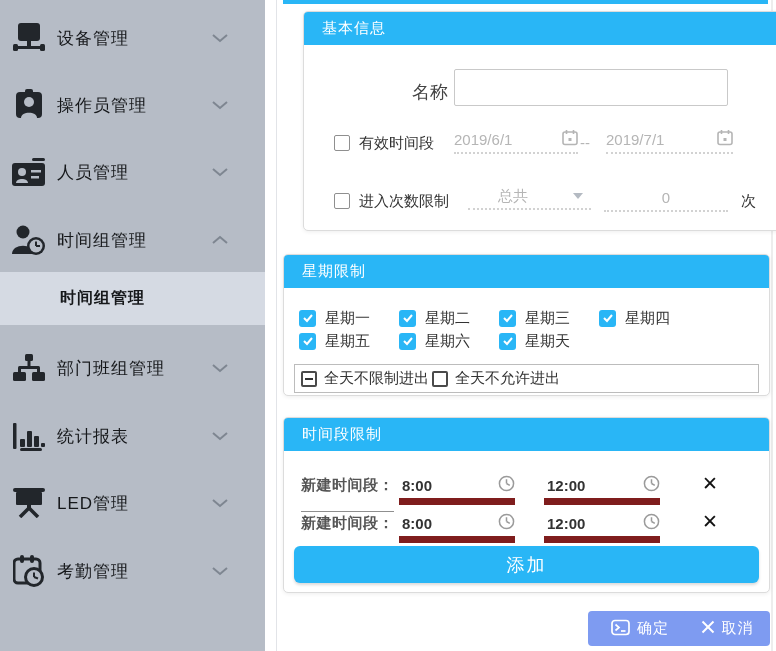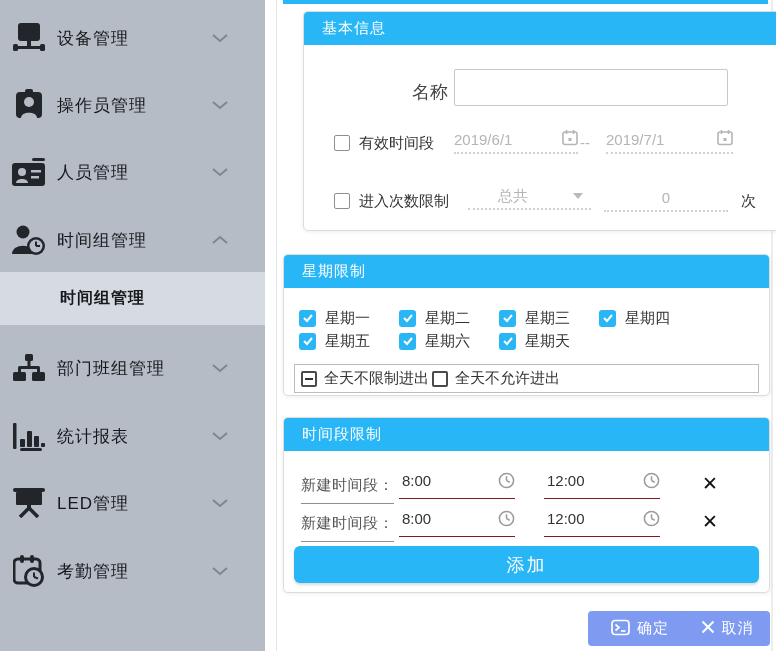--- a/index.html
+++ b/index.html
@@ -34,24 +34,24 @@
   .dash{width:8px;height:2px;background:#333;}
   
   .text-input{position:absolute;border:1px solid #c9c9c9;border-radius:2px;background:#fff;font-size:15px;
               padding:0 8px;box-sizing:border-box;outline:none;color:#333;}
   .dotted-field{border-bottom:2px dotted #d2d2d2;height:26px;display:flex;align-items:center;
                 justify-content:space-between;cursor:pointer;}
   .ghost{color:#b5b5b5;font-size:15px;}
   .sep{color:#b5b5b5;font-size:15px;}
   .select-arrow{width:0;height:0;border-left:5px solid transparent;border-right:5px solid transparent;
                 border-top:6px solid #b4bac2;}
-  .uline-field{border-bottom:1px solid #7f1d1d;height:26px;display:flex;
-               justify-content:space-between;}
+  .uline-field{border-bottom:7px solid #7f1d1d;height:26px;display:flex;align-items:center;
+               justify-content:space-between;font-weight:bold;}
   .time-text{font-size:15px;color:#333;}
-  .row-label{font-size:15px;color:#555;border-bottom:1px solid #8f8f8f;padding-bottom:8px;letter-spacing:0.5px;}
+  .row-label{font-size:15px;color:#555;border-bottom:1px solid #8f8f8f;padding-bottom:16px;letter-spacing:0.5px;font-weight:bold;}
   .mode-box{position:absolute;left:10px;top:109px;width:465px;height:29px;border:1px solid #bcbcbc;
             display:flex;align-items:center;padding-left:6px;box-sizing:border-box;}
   .mode-item{display:flex;align-items:center;}
   .mode-label{font-size:15px;color:#333;margin-left:7px;margin-right:3px;}
   .day{position:absolute;display:flex;align-items:center;height:18px;}
   .day-label{font-size:15px;color:#333;margin-left:9px;}
   
   .add-btn{position:absolute;left:10px;top:128px;width:465px;height:37px;background:#29b6f6;border:none;
            border-radius:6px;color:#fff;font-size:18px;letter-spacing:2px;cursor:pointer;
            box-shadow:0 2px 3px rgba(0,0,0,.15);font-family:inherit;}

